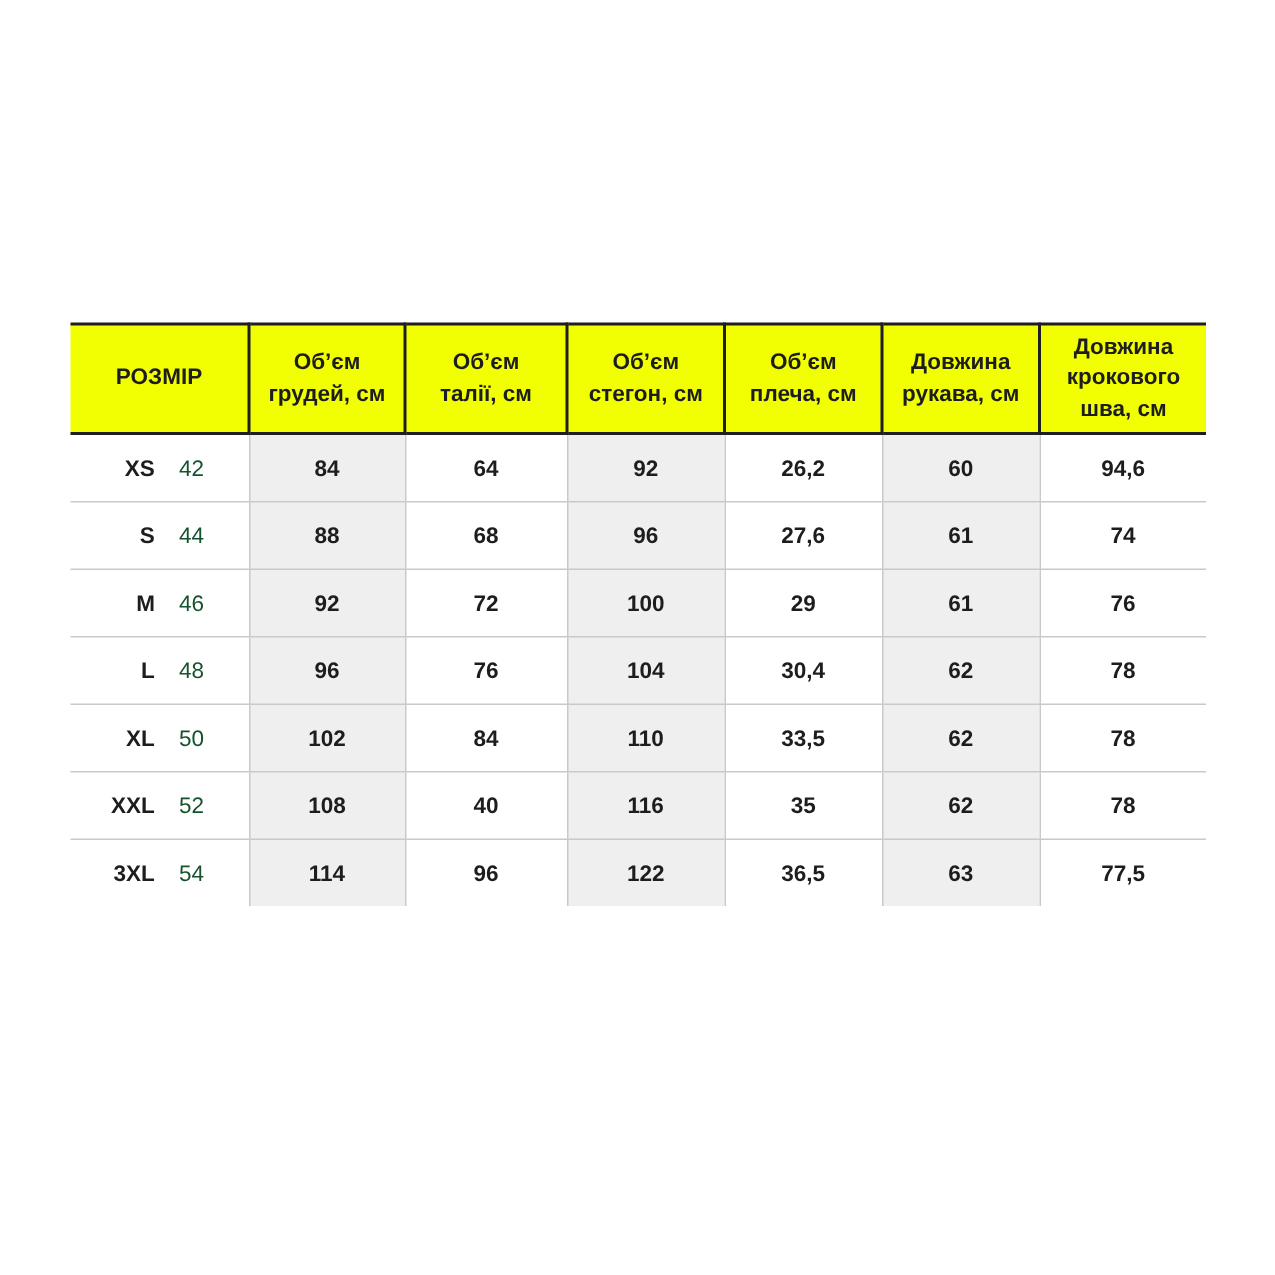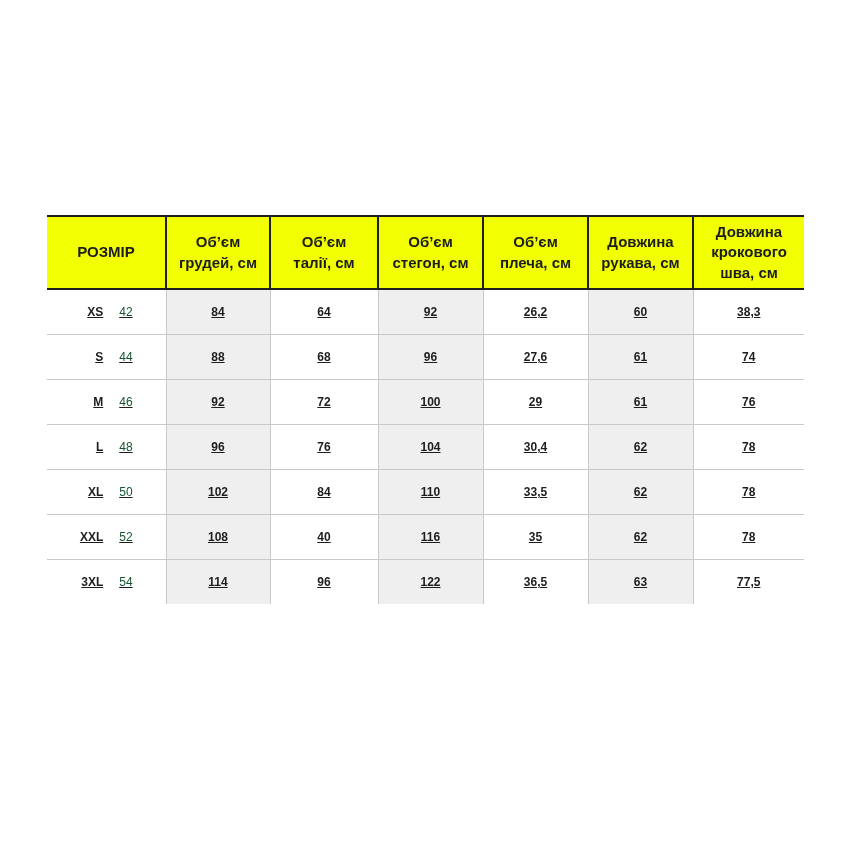--- a/index.html
+++ b/index.html
@@ -46,27 +46,26 @@
     border-bottom: 2px solid #1f1f1f;
     border-right: 2px solid #1f1f1f;
     padding: 2px 4px;
   }
   thead th:last-child { border-right: none; }
 
   tbody td {
     height: 44px;
     text-align: center;
     vertical-align: middle;
-    font-size: 12px;
+    font-size: 15px;
     font-weight: 700;
     background: #ffffff;
     border-right: 1px solid #c9c9c9;
     border-bottom: 1px solid #c9c9c9;
     padding: 0 4px;
-    text-decoration: underline;
   }
   tbody td:last-child { border-right: none; }
   tbody tr:last-child td { border-bottom: none; }
   tbody td.striped { background: #efefef; }
 
   .size-wrap {
     display: flex;
     justify-content: center;
     align-items: center;
     gap: 16px;
@@ -116,21 +115,21 @@
             <div class="size-wrap">
               <span class="size-letter">XS</span>
               <span class="size-number">42</span>
             </div>
           </td>
           <td class="striped">84</td>
           <td>64</td>
           <td class="striped">92</td>
           <td>26,2</td>
           <td class="striped">60</td>
-          <td>38,3</td>
+          <td>94,6</td>
         </tr>
         <tr>
           <td>
             <div class="size-wrap">
               <span class="size-letter">S</span>
               <span class="size-number">44</span>
             </div>
           </td>
           <td class="striped">88</td>
           <td>68</td>

